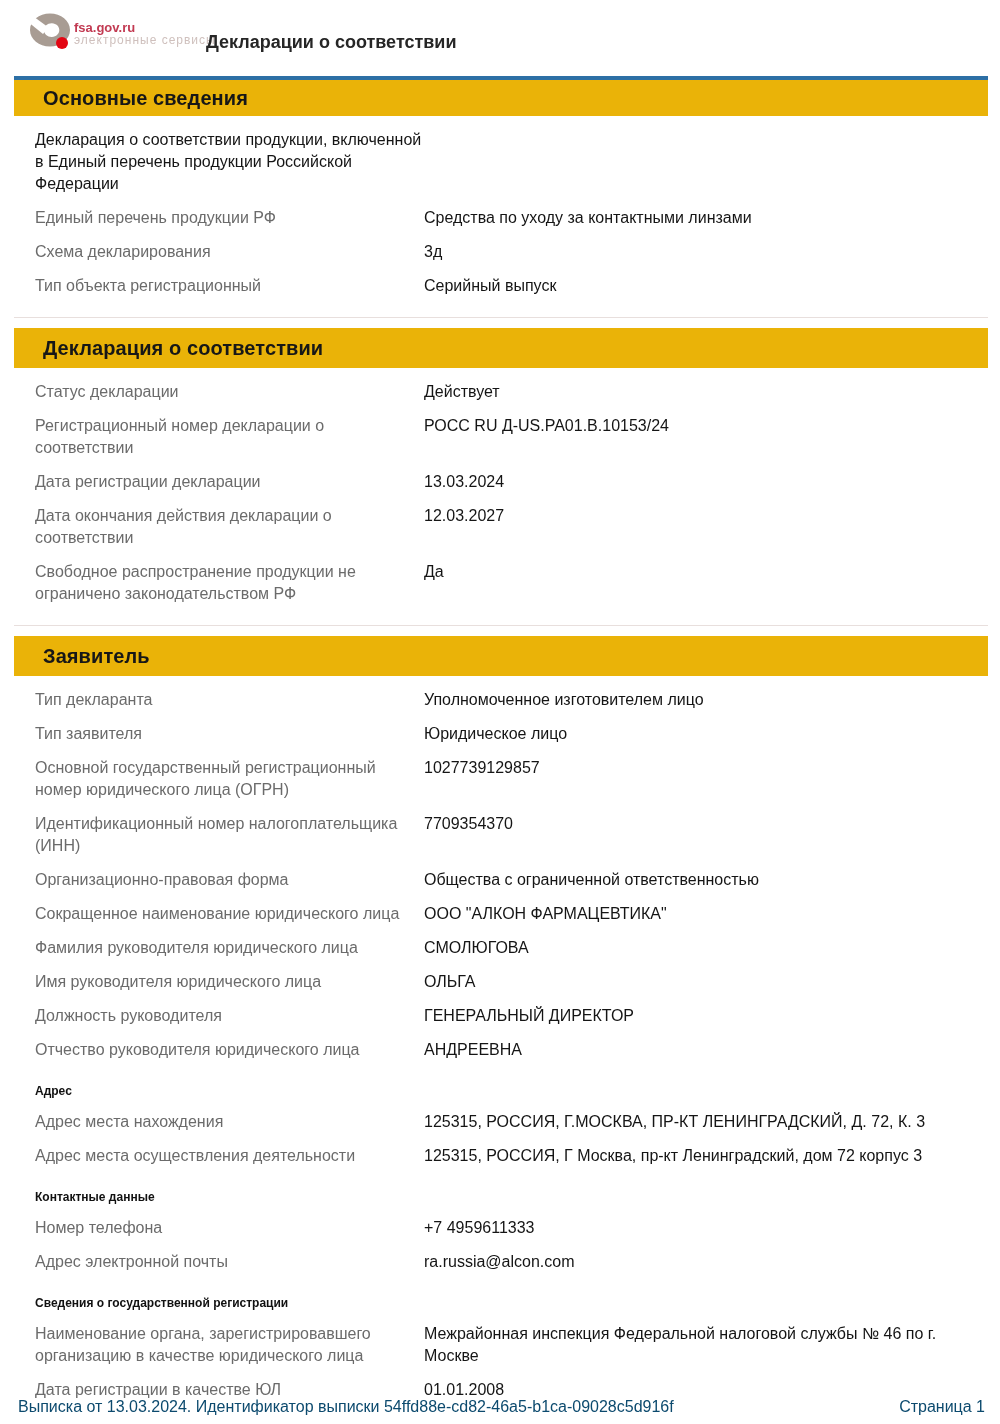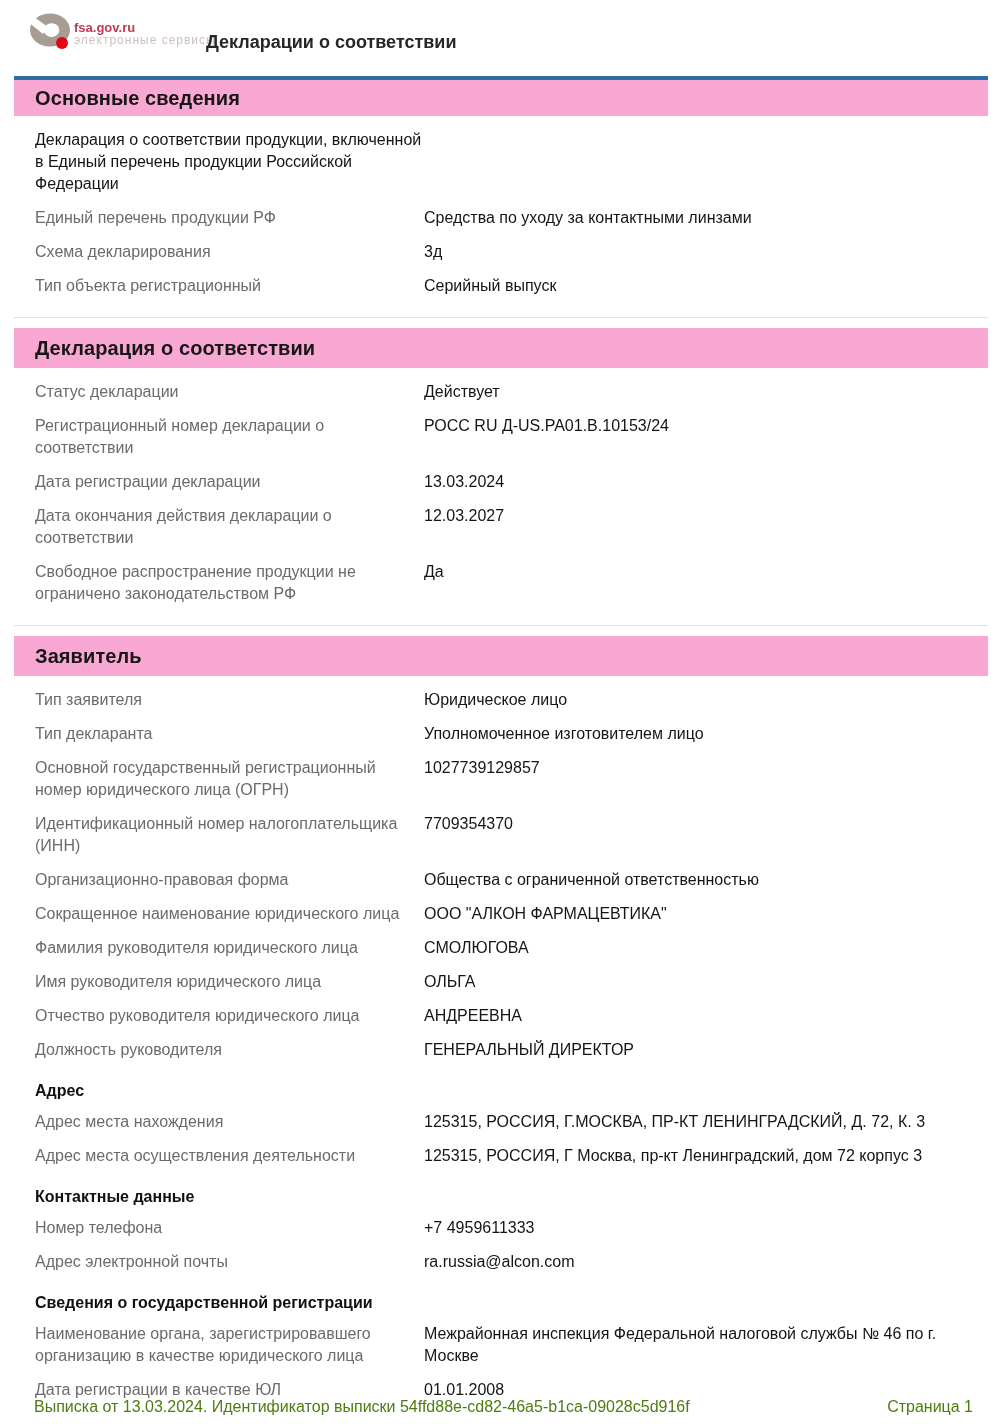--- a/index.html
+++ b/index.html
@@ -25,24 +25,24 @@
   .logo-site { font-size: 13px; font-weight: 700; color: #c23a52; line-height: 14px; }
   .logo-tagline { font-size: 12px; color: #cfc0bd; letter-spacing: 1px; line-height: 11px; }
   .page-title {
     position: absolute; left: 190px; top: 16px;
     font-size: 18px; font-weight: 700; color: #262626; margin: 16px;
   }
 
   
   .content { margin: 0 12px 0 14px; }
   .section-band {
-    background: #f9a8d4;
+    background: #eab308;
     height: 40px;
     display: flex; align-items: center;
-    padding-left: 21px;
+    padding-left: 29px;
   }
   .section-band.first { border-top: 4px solid #2d6fa5; }
   .section-band h2 {
     margin: 0; font-size: 20px; font-weight: 700; color: #171717;
     letter-spacing: 0.1px;
   }
   .section-body { padding: 13px 0 2px 0; }
   .section.sep { border-bottom: 1px solid #e8dfdd; padding-bottom: 6px; margin-bottom: 10px; }
 
   .row {
@@ -54,30 +54,30 @@
   .field-label {
     font-size: 16px; line-height: 22px; color: #6b6b6b;
     padding-right: 12px;
   }
   .field-value {
     font-size: 16px; line-height: 22px; color: #151515;
   }
 
   .group { margin-top: 19px; }
   .group-heading {
-    font-size: 16px; font-weight: 700; color: #111;
+    font-size: 12px; font-weight: 700; color: #111;
     padding-left: 21px; margin: 0 0 9px 0; line-height: 22px;
   }
 
   
   .page-footer {
     position: absolute; left: 0; right: 0; bottom: 6px;
-    padding: 0 27px 0 18px;
+    padding: 0 15px 0 18px;
     display: flex; justify-content: space-between;
-    font-size: 16px; color: #4d7c0f; line-height: 22px; margin-left: 16px;
+    font-size: 16px; color: #0c4a6e; line-height: 22px;
   }
 </style>
 </head>
 <body>
 
 <header class="page-header">
   <div class="logo-mark">
     <svg width="40" height="34" viewBox="0 0 40 34" aria-hidden="true">
       <path fill-rule="evenodd" fill="#a89c93" d="M20 0.5 C31 0.5 40 7.6 40 17 C40 26.4 31 33.5 20 33.5 C9 33.5 0 26.4 0 17 C0 7.6 9 0.5 20 0.5 Z
            M22 10.2 C17.5 10 14 13 14 17.1 C14 21.2 17.6 24.3 22 24.1 C26.2 23.9 29.3 20.9 29.3 17.1 C29.3 13.3 26.2 10.4 22 10.2 Z"></path>
@@ -144,28 +144,28 @@
       </div>
     </div>
   </section>
 
   <section class="section">
     <div class="section-band">
       <h2>Заявитель</h2>
     </div>
     <div class="section-body">
       <div class="row">
+        <div class="field-label">Тип декларанта</div>
+        <div class="field-value">Уполномоченное изготовителем лицо</div>
+      </div>
+      <div class="row">
         <div class="field-label">Тип заявителя</div>
         <div class="field-value">Юридическое лицо</div>
       </div>
       <div class="row">
-        <div class="field-label">Тип декларанта</div>
-        <div class="field-value">Уполномоченное изготовителем лицо</div>
-      </div>
-      <div class="row">
         <div class="field-label">Основной государственный регистрационный номер юридического лица (ОГРН)</div>
         <div class="field-value">1027739129857</div>
       </div>
       <div class="row">
         <div class="field-label">Идентификационный номер налогоплательщика (ИНН)</div>
         <div class="field-value">7709354370</div>
       </div>
       <div class="row">
         <div class="field-label">Организационно-правовая форма</div>
         <div class="field-value">Общества с ограниченной ответственностью</div>
@@ -176,26 +176,26 @@
       </div>
       <div class="row">
         <div class="field-label">Фамилия руководителя юридического лица</div>
         <div class="field-value">СМОЛЮГОВА</div>
       </div>
       <div class="row">
         <div class="field-label">Имя руководителя юридического лица</div>
         <div class="field-value">ОЛЬГА</div>
       </div>
       <div class="row">
+        <div class="field-label">Должность руководителя</div>
+        <div class="field-value">ГЕНЕРАЛЬНЫЙ ДИРЕКТОР</div>
+      </div>
+      <div class="row">
         <div class="field-label">Отчество руководителя юридического лица</div>
         <div class="field-value">АНДРЕЕВНА</div>
-      </div>
-      <div class="row">
-        <div class="field-label">Должность руководителя</div>
-        <div class="field-value">ГЕНЕРАЛЬНЫЙ ДИРЕКТОР</div>
       </div>
 
       <div class="group">
         <h3 class="group-heading">Адрес</h3>
         <div class="row">
           <div class="field-label">Адрес места нахождения</div>
           <div class="field-value">125315, РОССИЯ,  Г.МОСКВА, ПР-КТ ЛЕНИНГРАДСКИЙ, Д. 72, К. 3</div>
         </div>
         <div class="row">
           <div class="field-label">Адрес места осуществления деятельности</div>

